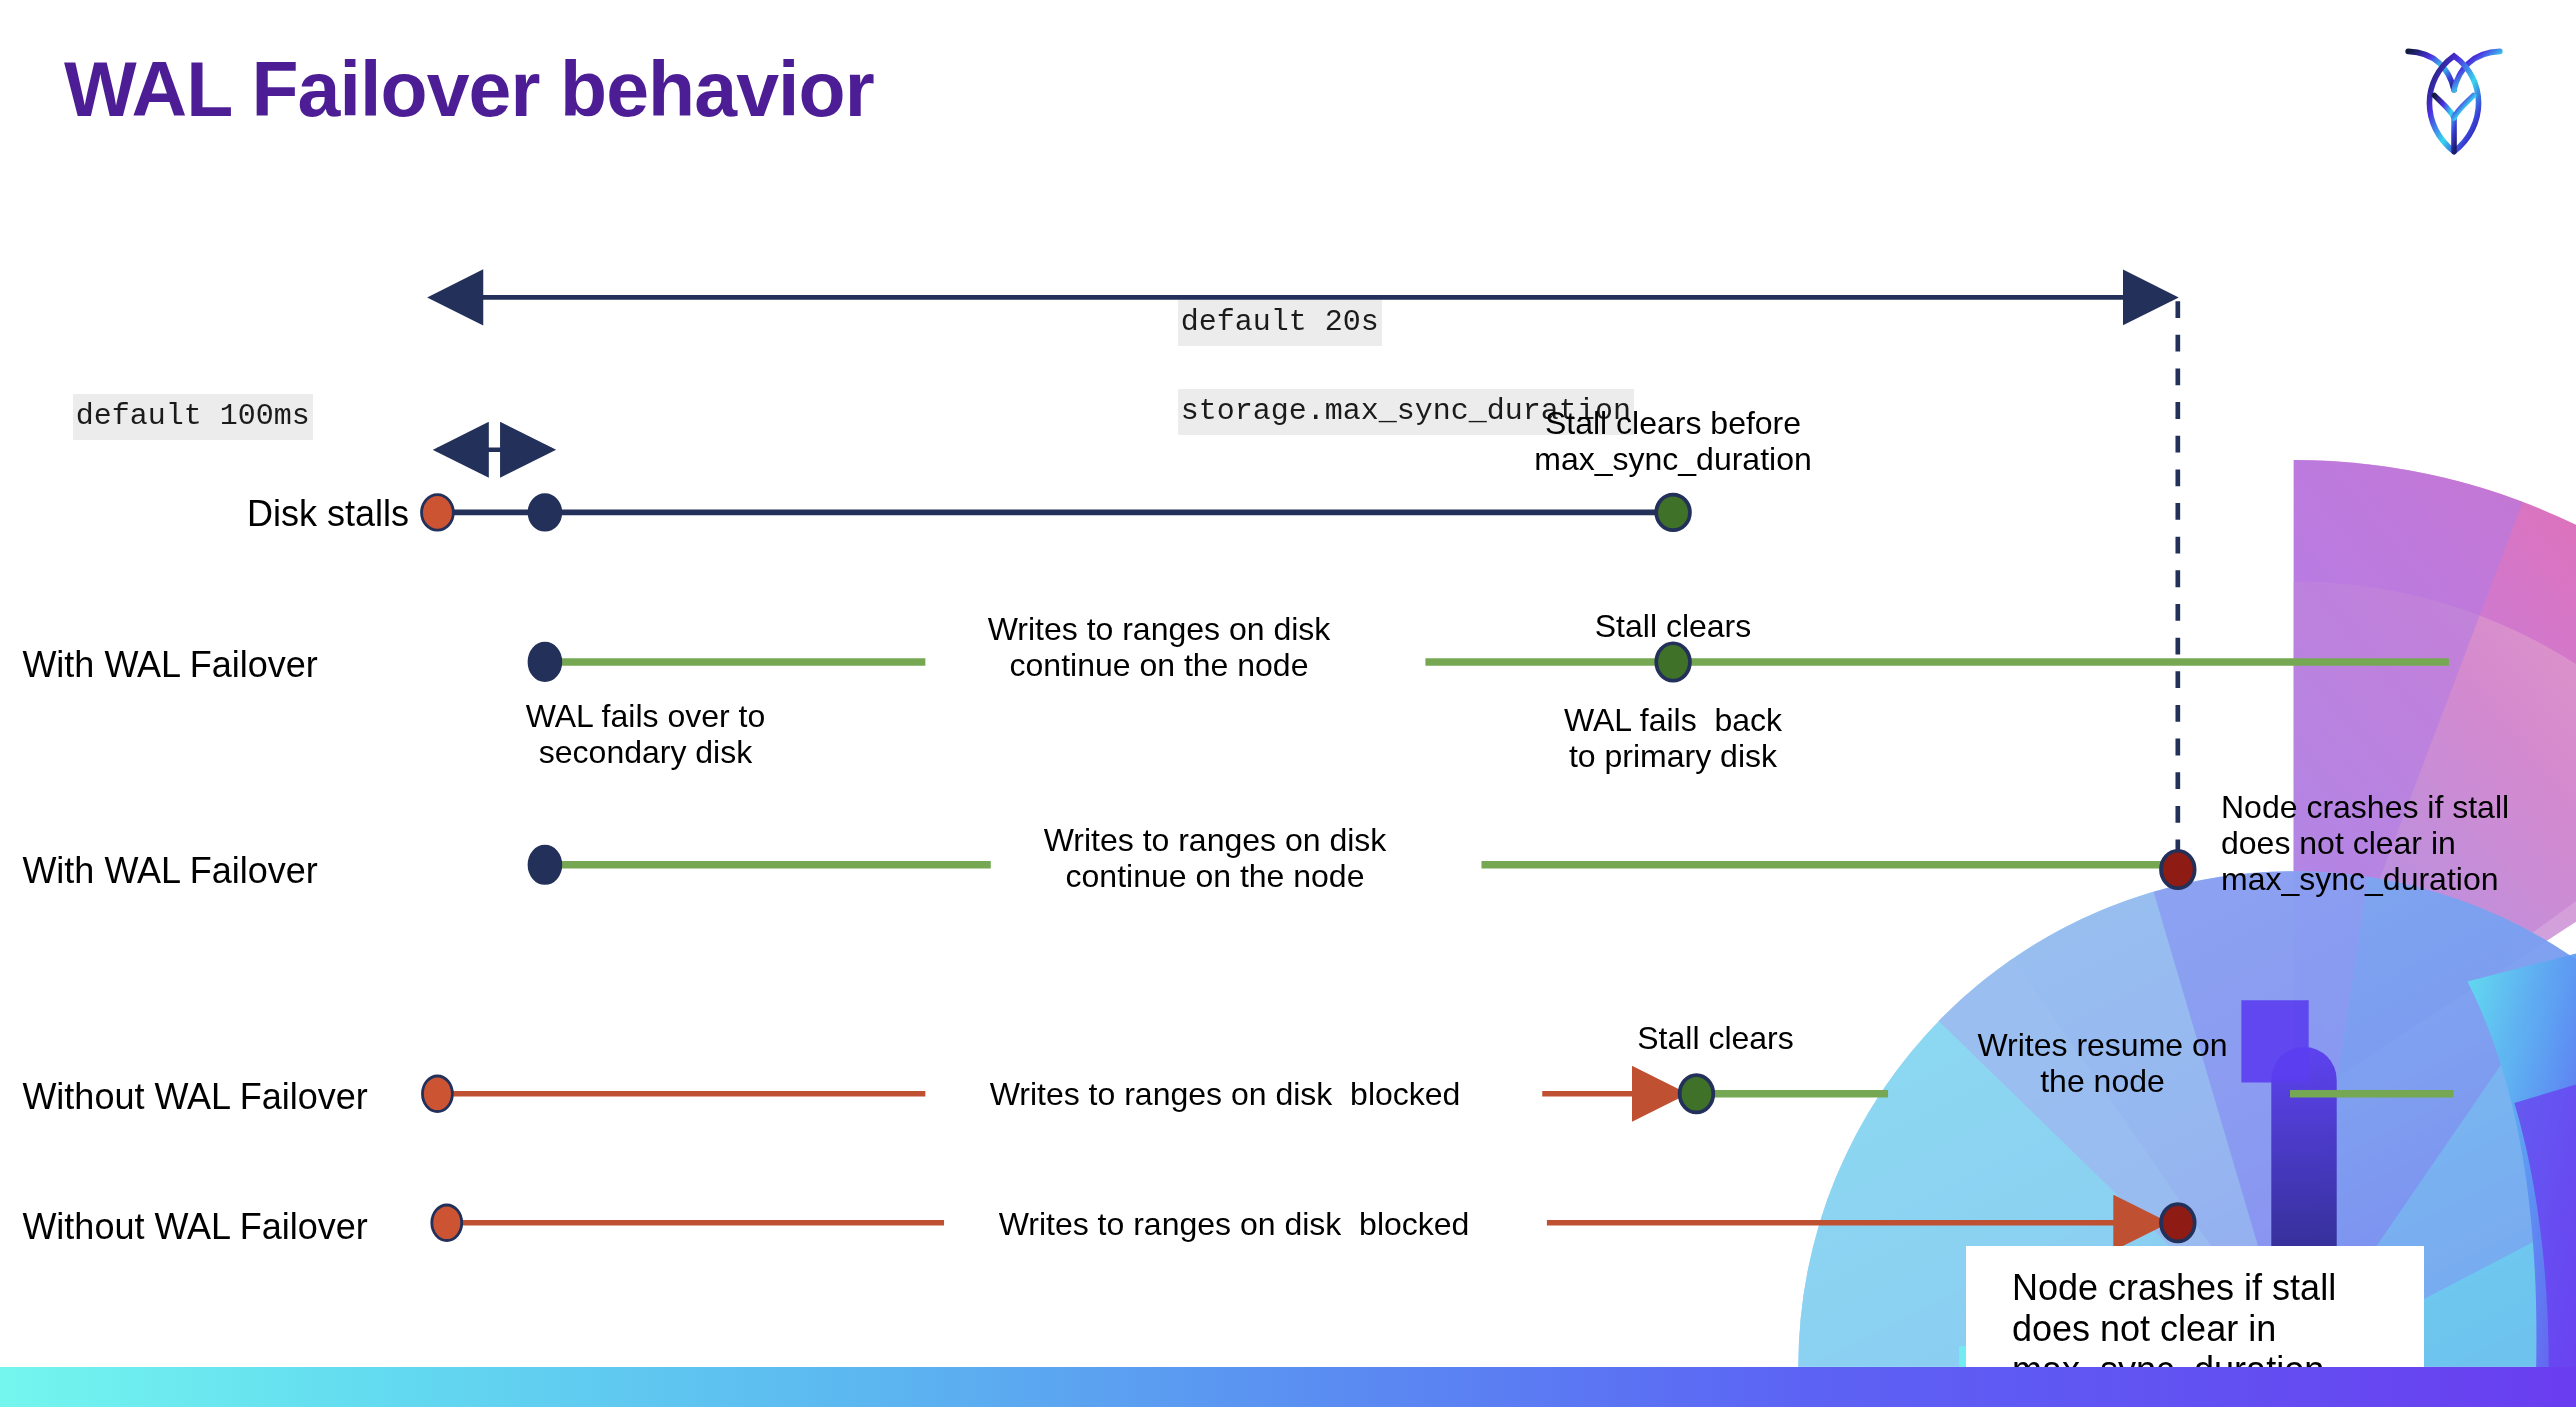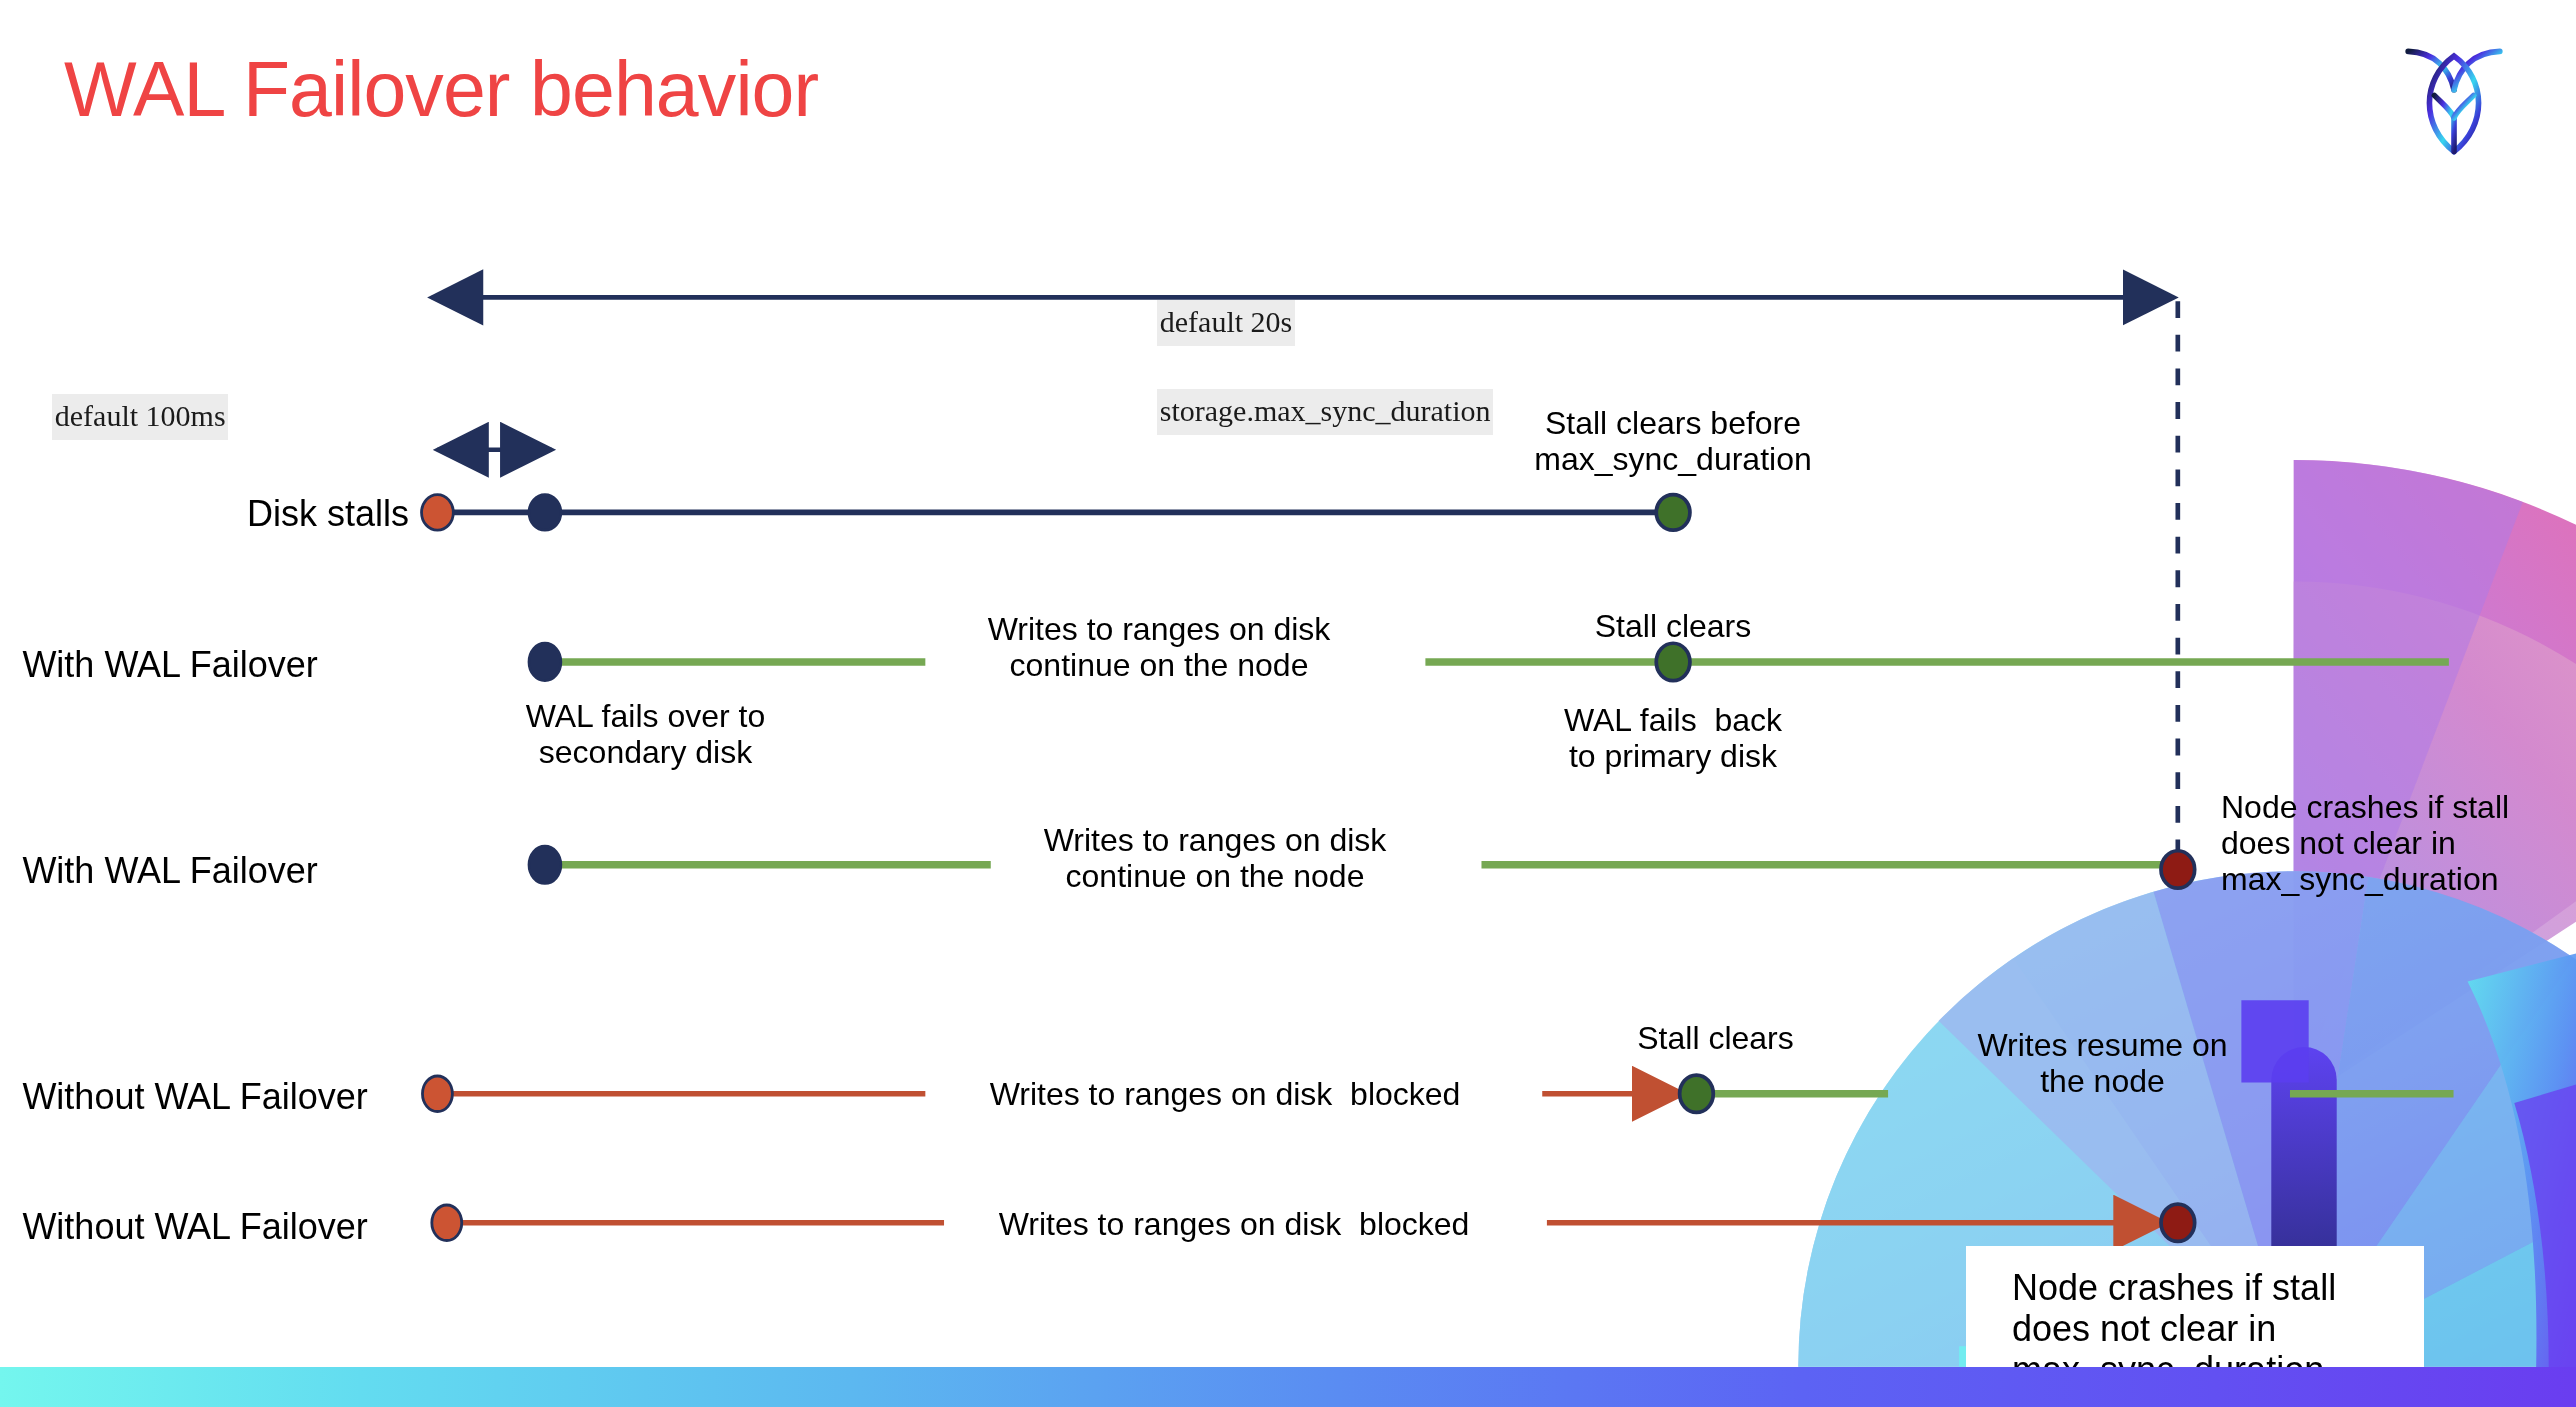--- a/index.html
+++ b/index.html
@@ -22,24 +22,24 @@
     inset: 0;
     pointer-events: none;
   }
 
   
   #slide-title {
     position: absolute;
     left: 64px;
     top: 51px;
     font-size: 77px;
-    font-weight: normal;
+    font-weight: bold;
     letter-spacing: -0.9px;
     line-height: 1;
-    color: #ef4444;
+    color: #4c1d95;
     white-space: nowrap;
   }
 
   
   #brand-logo {
     position: absolute;
     left: 2393px;
     top: 28px;
     width: 122px;
     height: 131px;
@@ -66,21 +66,21 @@
     font-size: 36px;
     text-align: center;
   }
   .lbl.note {
     font-size: 32px;
   }
   .lbl.center { text-align: center; }
 
   .code {
     position: absolute;
-    font-family: Liberation Serif, serif;
+    font-family: Liberation Mono, monospace;
     font-size: 30px;
     color: #1b1b1b;
     line-height: 1.42;
     white-space: pre;
   }
   .code span {
     background: #ececec;
     padding: 1.9px 2.8px;
     display: inline-block;
   }

